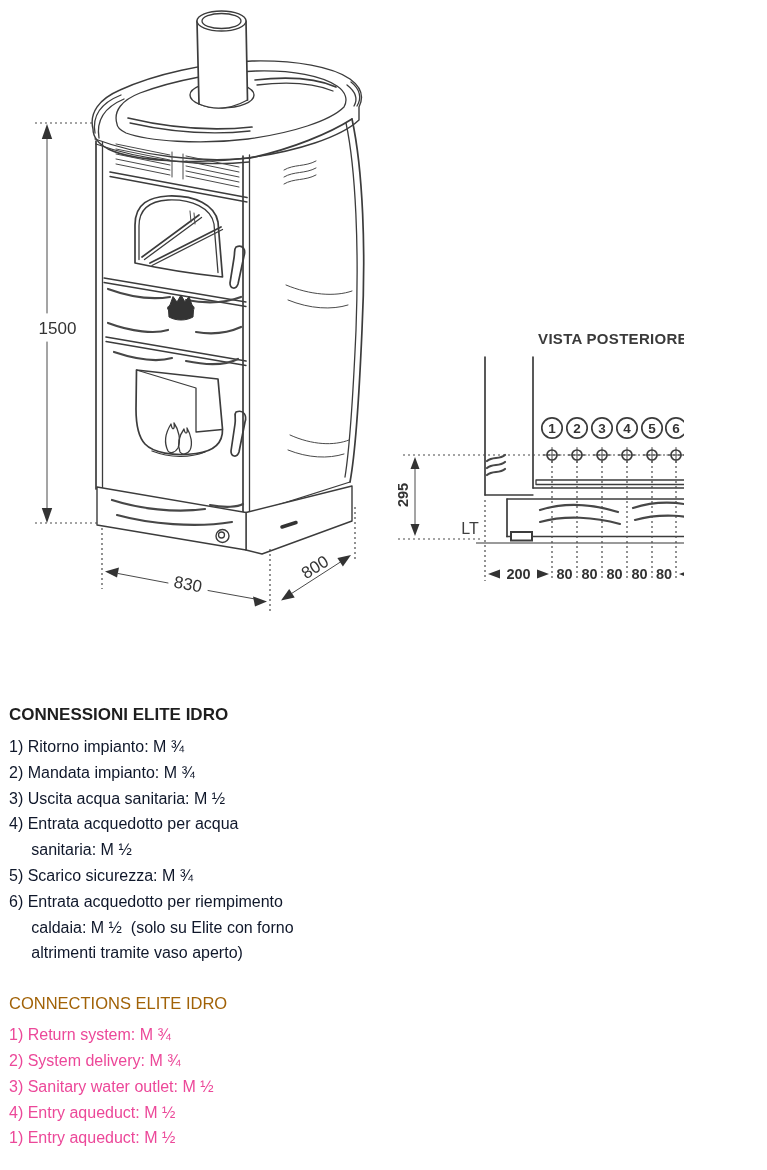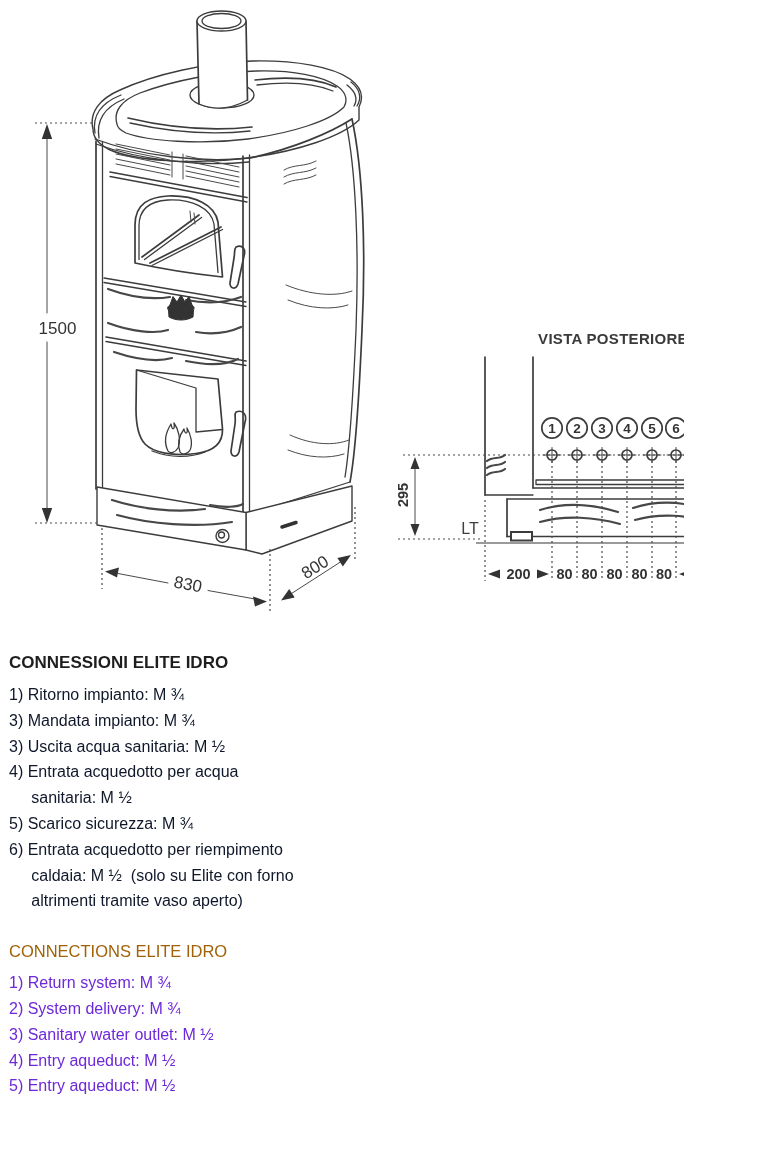--- a/index.html
+++ b/index.html
@@ -14,25 +14,25 @@
   .thin{stroke:#4a4a4a;stroke-width:1;fill:none;stroke-linecap:round;}
   .dot{stroke:#4a4a4a;stroke-width:1.2;fill:none;stroke-dasharray:2 3;}
   .fillw{fill:#ffffff;stroke:#3c3c3c;stroke-width:1.4;stroke-linejoin:round;}
   .arrow{fill:#333333;stroke:none;}
   .dimtxt{font-family:"Liberation Sans",sans-serif;font-size:17px;fill:#333333;}
   .dimtxt2{font-family:"Liberation Sans",sans-serif;font-size:14.5px;font-weight:bold;fill:#333333;}
   .porttxt{font-family:"Liberation Sans",sans-serif;font-size:13.5px;font-weight:bold;fill:#333333;}
   .reartitle{font-family:"Liberation Sans",sans-serif;font-size:15px;font-weight:bold;fill:#3a3a3a;letter-spacing:.3px;}
   .lttxt{font-family:"Liberation Sans",sans-serif;font-size:16px;fill:#3f3f3f;}
   .ground{stroke:#9a9a9a;stroke-width:2.2;fill:none;}
-  .text-block{position:absolute;left:9px;top:652px;width:430px;}
+  .text-block{position:absolute;left:9px;top:704px;width:430px;}
   .conn-title-it{font-size:17px;font-weight:bold;color:#1e1e1e;margin:0 0 8px 0;line-height:22px;}
   .conn-title-en{font-size:16.5px;font-weight:normal;color:#a16207;margin:26px 0 8px 0;line-height:22px;}
   .conn-item{font-size:16px;line-height:25.8px;color:#0f172a;white-space:pre-wrap;}
-  .conn-item-en{color:#6d28d9;}
+  .conn-item-en{color:#ec4899;}
 </style>
 </head>
 <body>
 
 <div class="page">
 
   <svg id="front-svg" width="400" height="625" viewBox="0 0 400 625" aria-hidden="true">
 
     <g>
       <path class="fillw" d="M93,129 C89,113 99,99 120,90 C155,74 205,63 252,61 C296,60 333,67 350,79 C361,87 364,97 359,107 L359,120 C341,137 298,151 248,158 C193,165 133,161 108,149 C97,143 93,137 93,129 Z"></path>
@@ -288,30 +288,30 @@
       <text class="dimtxt2" x="274" y="281" text-anchor="middle">80</text>
       <polygon class="arrow" points="289,276 301,271.5 301,280.5"></polygon>
       <polygon class="arrow" points="349,276 337,271.5 337,280.5"></polygon>
       <text class="dimtxt2" x="319" y="281" text-anchor="middle">200</text>
     </g>
   </svg>
 
   <div class="text-block">
     <div class="conn-title-it">CONNESSIONI ELITE IDRO</div>
     <div class="conn-item">1) Ritorno impianto: M ¾</div>
-    <div class="conn-item">3) Mandata impianto: M ¾</div>
+    <div class="conn-item">2) Mandata impianto: M ¾</div>
     <div class="conn-item">3) Uscita acqua sanitaria: M ½</div>
     <div class="conn-item">4) Entrata acquedotto per acqua
      sanitaria: M ½</div>
     <div class="conn-item">5) Scarico sicurezza: M ¾</div>
     <div class="conn-item">6) Entrata acquedotto per riempimento
      caldaia: M ½  (solo su Elite con forno
      altrimenti tramite vaso aperto)</div>
 
     <div class="conn-title-en">CONNECTIONS ELITE IDRO</div>
     <div class="conn-item conn-item-en">1) Return system: M ¾</div>
     <div class="conn-item conn-item-en">2) System delivery: M ¾</div>
     <div class="conn-item conn-item-en">3) Sanitary water outlet: M ½</div>
     <div class="conn-item conn-item-en">4) Entry aqueduct: M ½</div>
-    <div class="conn-item conn-item-en">5) Entry aqueduct: M ½</div>
+    <div class="conn-item conn-item-en">1) Entry aqueduct: M ½</div>
   </div>
 
 </div>
 
 </body></html>

